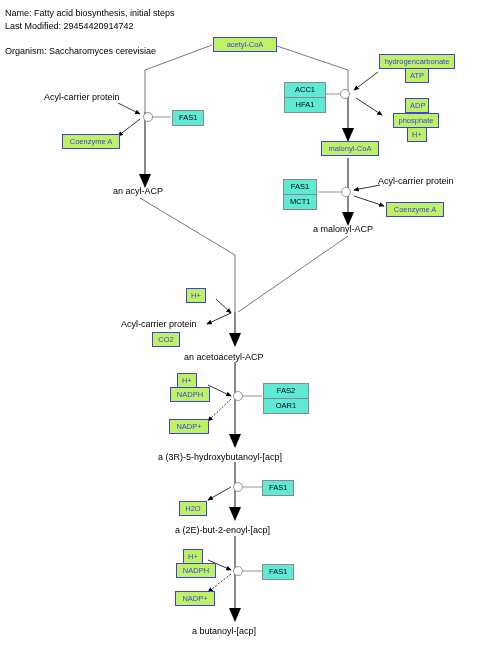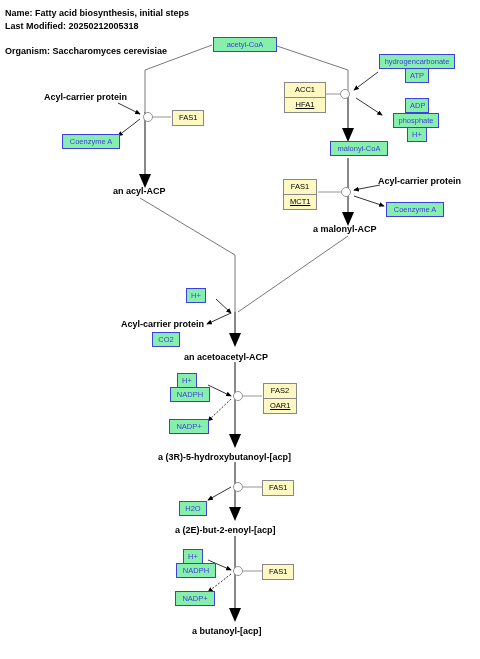--- a/index.html
+++ b/index.html
@@ -2,43 +2,43 @@
 <html><head>
 <meta charset="utf-8">
 <style>
   html,body{margin:0;padding:0;}
   body{
     width:480px;height:659px;background:#ffffff;
     font-family:"Liberation Sans",sans-serif;
     position:relative;overflow:hidden;
   }
   #canvas{position:absolute;left:0;top:0;width:480px;height:659px;}
-  .hdr{position:absolute;left:5px;font-size:9px;font-weight:bold;color:#000;white-space:nowrap;}
+  .hdr{position:absolute;left:5px;font-size:9px;font-weight:normal;color:#000;white-space:nowrap;}
   
   .met{
-    position:absolute;border:1px solid #4040e0;background:#86efac;color:#4040e0;
+    position:absolute;border:1px solid #4040e0;background:#bef264;color:#4040e0;
     font-size:7.5px;text-align:center;line-height:11px;height:11px;
     padding:1px 4px;box-sizing:content-box;white-space:nowrap;
   }
   
   .enz{
-    position:absolute;border:1px solid #888;background:#fef9c3;color:#000;
+    position:absolute;border:1px solid #888;background:#5eead4;color:#000;
     font-size:7.5px;text-align:center;white-space:nowrap;box-sizing:border-box;
   }
   .enz > div{padding:2px 6px;line-height:10px;}
-  .enz > div + div{border-top:1px solid #888;text-decoration:underline;}
+  .enz > div + div{border-top:1px solid #888;}
   
-  .lbl{position:absolute;font-size:8.5px;font-weight:bold;color:#000;white-space:nowrap;}
+  .lbl{position:absolute;font-size:8.5px;font-weight:normal;color:#000;white-space:nowrap;}
   .lbl.big{font-size:9px;}
 </style>
 </head>
 <body>
 
 <div class="hdr" style="top:8px">Name: Fatty acid biosynthesis, initial steps</div>
-<div class="hdr" style="top:21px">Last Modified: 20250212005318</div>
+<div class="hdr" style="top:21px">Last Modified: 29454420914742</div>
 <div class="hdr" style="top:46px">Organism: Saccharomyces cerevisiae</div>
 
 <svg id="canvas">
   <defs>
     <marker id="ah" markerWidth="7" markerHeight="7" refX="6" refY="3" orient="auto">
       <path d="M0,0 L7,3 L0,6 Z" fill="#000"></path>
     </marker>
   </defs>
   <g fill="none" stroke="#555" stroke-width="0.8">
 
@@ -94,21 +94,21 @@
     <line x1="243" y1="396" x2="262" y2="396"></line>
     <circle cx="238" cy="396" r="4.5"></circle>
     <line x1="243" y1="487" x2="262" y2="487"></line>
     <circle cx="238" cy="487" r="4.5"></circle>
     <line x1="243" y1="571" x2="262" y2="571"></line>
     <circle cx="238" cy="571" r="4.5"></circle>
   </g>
 </svg>
 
 <div class="met" style="left:213px;top:37px;width:54px">acetyl-CoA</div>
-<div class="met" style="left:330px;top:141px;width:48px">malonyl-CoA</div>
+<div class="met" style="left:321px;top:141px;width:48px">malonyl-CoA</div>
 <div class="met" style="left:379px;top:54px;width:66px">hydrogencarbonate</div>
 <div class="met" style="left:405px;top:68px;width:14px">ATP</div>
 <div class="met" style="left:405px;top:98px;width:14px">ADP</div>
 <div class="met" style="left:393px;top:113px;width:36px">phosphate</div>
 <div class="met" style="left:407px;top:127px;width:10px">H+</div>
 <div class="met" style="left:62px;top:134px;width:48px">Coenzyme A</div>
 <div class="met" style="left:386px;top:202px;width:48px">Coenzyme A</div>
 <div class="met" style="left:186px;top:288px;width:10px">H+</div>
 <div class="met" style="left:152px;top:332px;width:18px">CO2</div>
 <div class="met" style="left:177px;top:373px;width:10px">H+</div>
@@ -123,21 +123,21 @@
   <div>FAS1</div>
 </div>
 <div class="enz" style="left:284px;top:82px;width:42px">
   <div>ACC1</div>
   <div>HFA1</div>
 </div>
 <div class="enz" style="left:283px;top:179px;width:34px">
   <div>FAS1</div>
   <div>MCT1</div>
 </div>
-<div class="enz" style="left:263px;top:383px;width:34px">
+<div class="enz" style="left:263px;top:383px;width:46px">
   <div>FAS2</div>
   <div>OAR1</div>
 </div>
 <div class="enz" style="left:262px;top:480px;width:32px">
   <div>FAS1</div>
 </div>
 <div class="enz" style="left:262px;top:564px;width:32px">
   <div>FAS1</div>
 </div>
 

